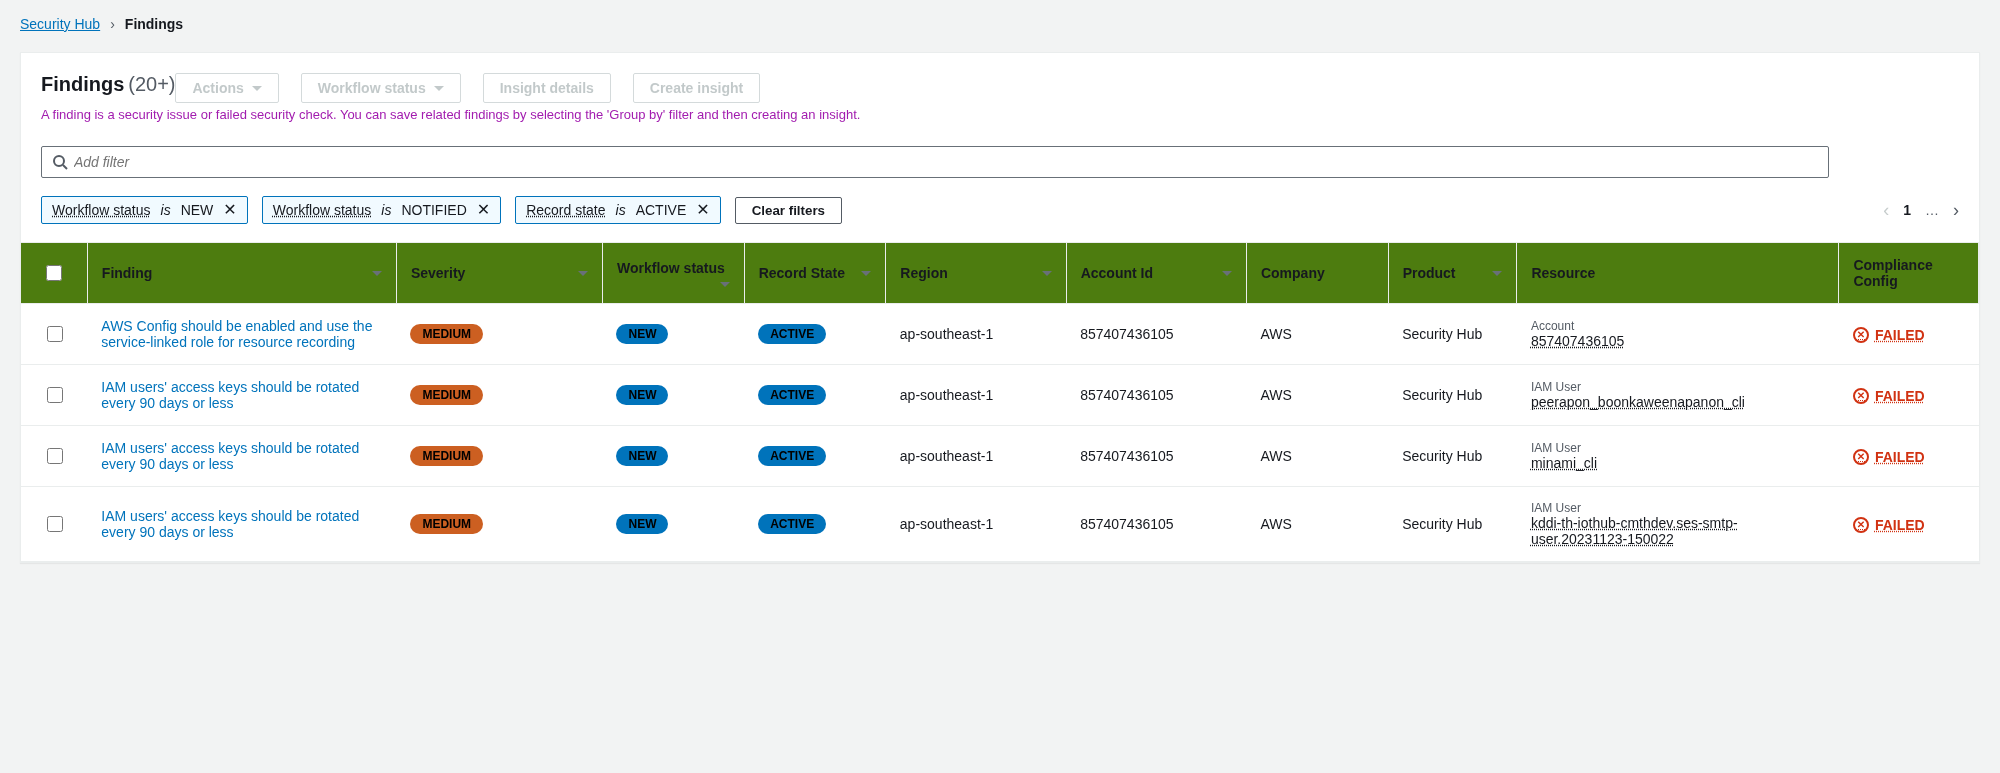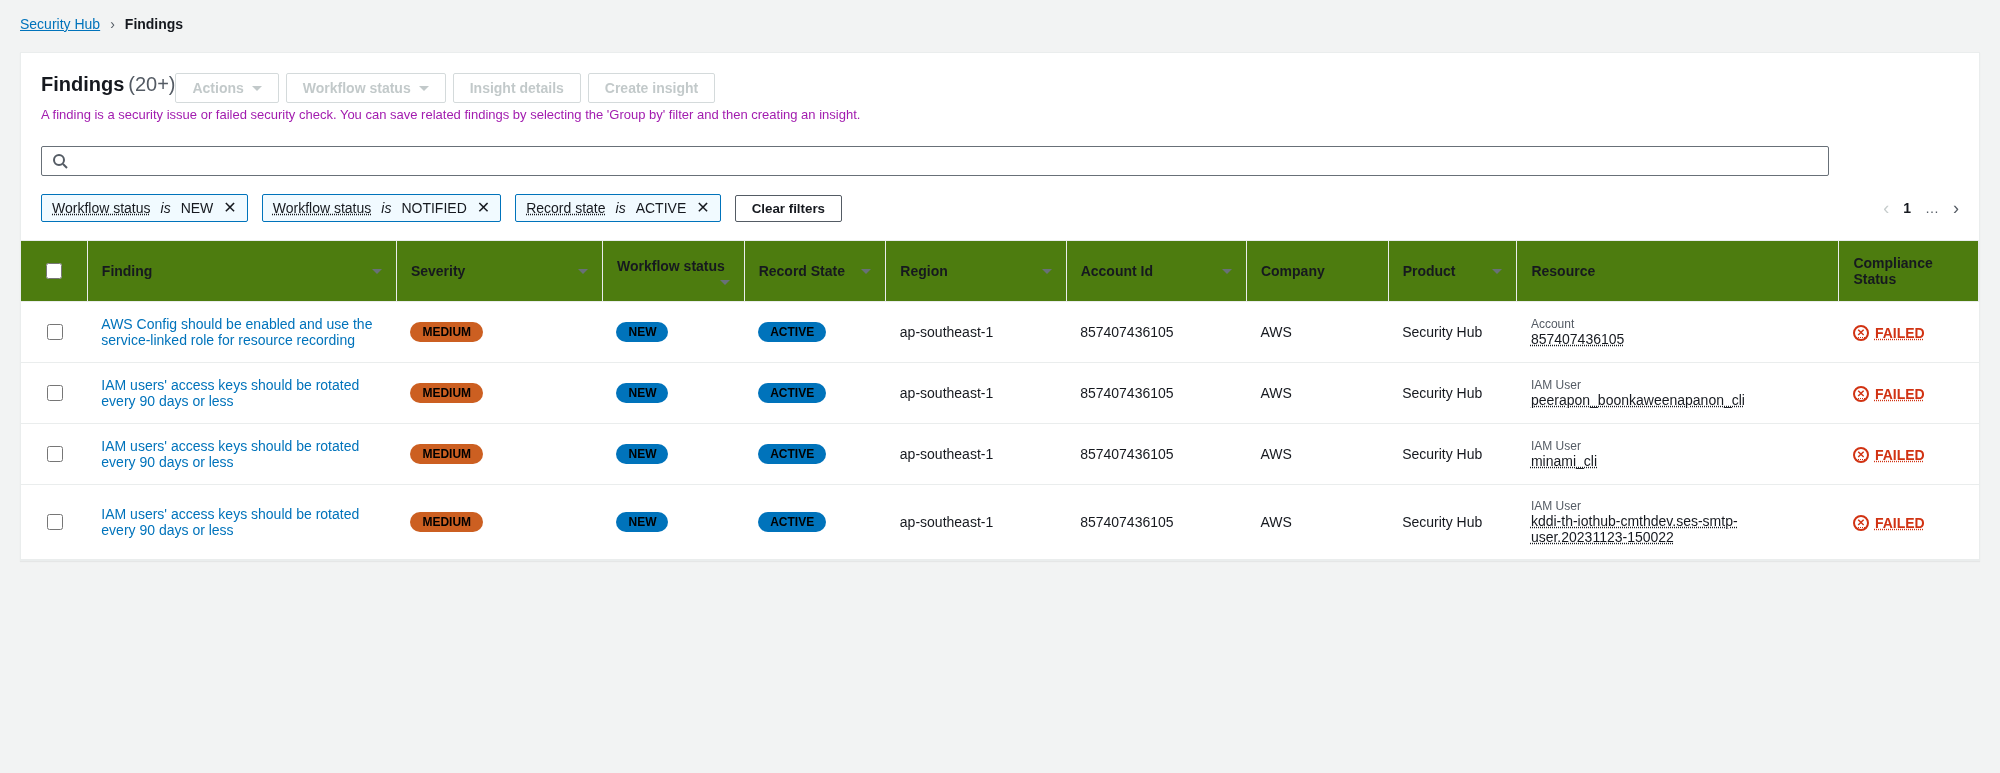--- a/index.html
+++ b/index.html
@@ -54,21 +54,21 @@
     font-size:20px;
   }
   .subtitle {
     color:#a21caf;
     font-size:13px;
     margin-top:4px;
     margin-bottom:24px;
   }
   .actions-row {
     display:flex;
-    gap:7px;
+    gap:22px;
   }
   .btn {
     background:#fff;
     border:1px solid #545b64;
     border-radius:2px;
     padding:6px 16px;
     font-size:14px;
     font-weight:700;
     color:#545b64;
     display:inline-flex;
@@ -296,20 +296,21 @@
       </div>
     </div>
     <div class="subtitle">A finding is a security issue or failed security check. You can save related findings by selecting the 'Group by' filter and then creating an insight.</div>
 
     <div class="filter-input">
       <svg width="16" height="16" viewBox="0 0 16 16" fill="none" stroke="#545b64" stroke-width="2">
           <circle cx="7" cy="7" r="5"></circle>
           <line x1="11" y1="11" x2="15" y2="15"></line>
         </svg>
       &nbsp;
+      <input type="text" placeholder="Add filter" style="">
     </div>
 
     <div class="filter-row">
       <div class="filter-chips" id="chips-container">
           <span class="chip">
             <span class="label">Workflow status</span> 
             <span class="op">is</span> 
             <span class="val">NEW</span>
             <span class="close">✕</span>
           </span>
@@ -342,21 +343,21 @@
             <th class="checkbox-cell"><input type="checkbox" style=""></th>
             <th class="col-finding"><span>Finding</span><span class="sort-caret"></span></th>
             <th class="col-sev"><span>Severity</span><span class="sort-caret"></span></th>
             <th class="col-wf"><span>Workflow status</span><span class="sort-caret"></span></th>
             <th class="col-rs"><span>Record State</span><span class="sort-caret"></span></th>
             <th class="col-region"><span>Region</span><span class="sort-caret"></span></th>
             <th class="col-account"><span>Account Id</span><span class="sort-caret"></span></th>
             <th class="col-company"><span>Company</span></th>
             <th class="col-product"><span>Product</span><span class="sort-caret"></span></th>
             <th class="col-resource"><span>Resource</span></th>
-            <th class="col-compliance"><span>Compliance Status</span></th>
+            <th class="col-compliance"><span>Compliance Config</span></th>
           </tr>
         </thead>
         <tbody id="tbody">
             <tr>
               <td class="checkbox-cell"><input type="checkbox" style=""></td>
               <td><a class="link">AWS Config should be enabled and use the service-linked role for resource recording</a></td>
               <td><span class="badge medium">MEDIUM</span></td>
               <td><span class="badge blue">NEW</span></td>
               <td><span class="badge blue">ACTIVE</span></td>
               <td>ap-southeast-1</td>

